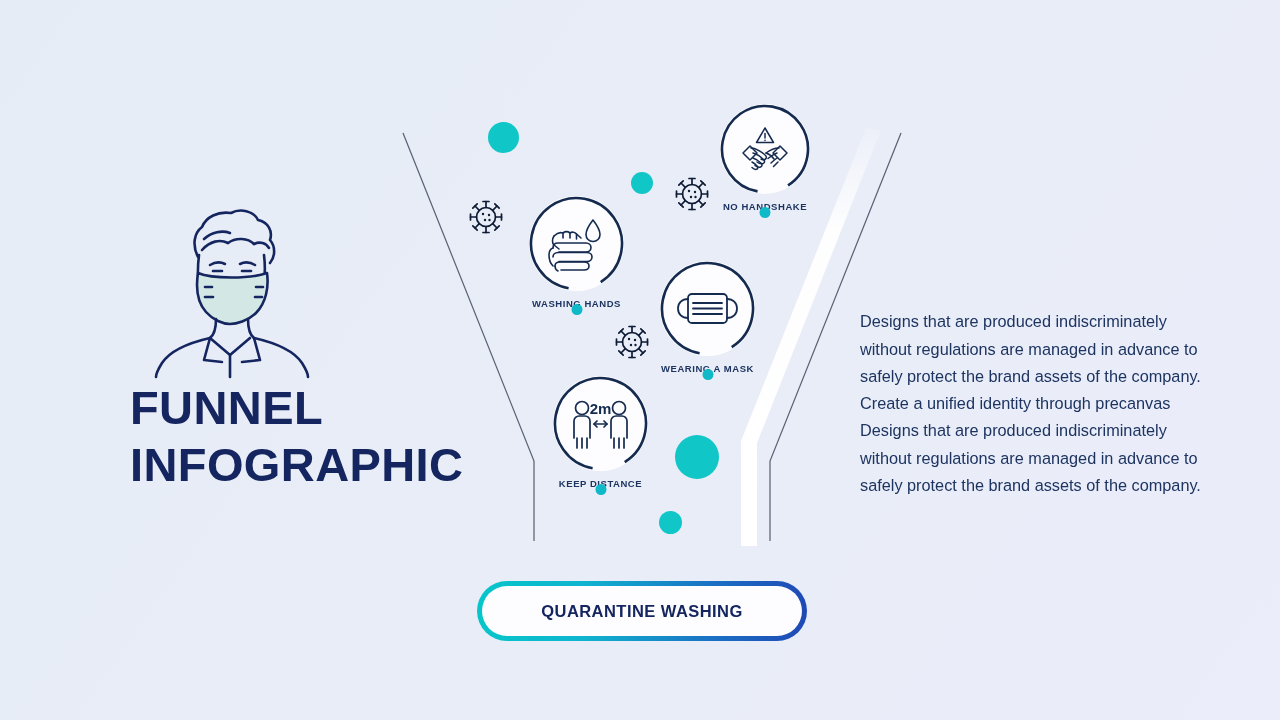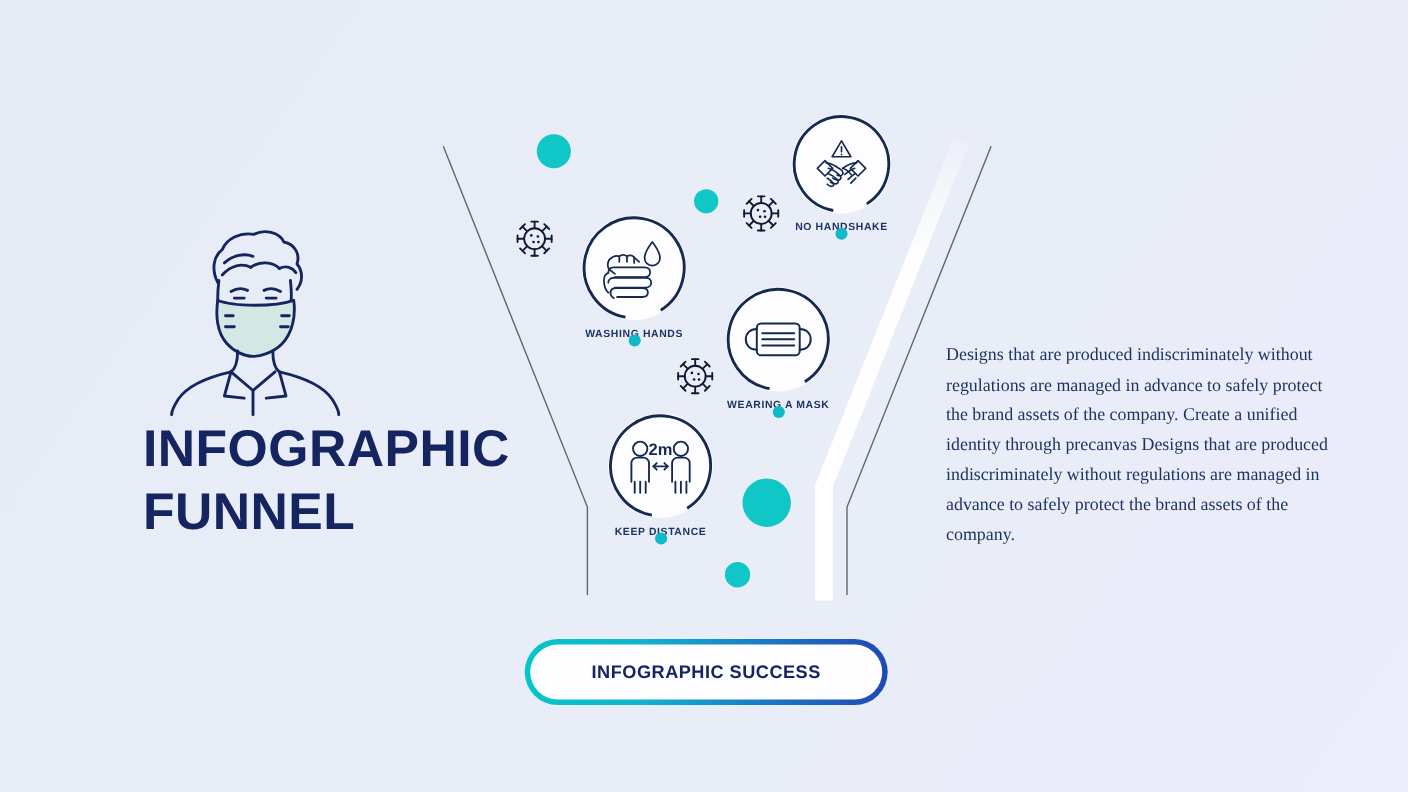--- a/index.html
+++ b/index.html
@@ -93,21 +93,21 @@
   .virus {
     position: absolute;
   }
 
   
   .body-copy {
     position: absolute;
     left: 860px;
     top: 292px;
     width: 348px;
-    font-family: Liberation Serif, serif;
+    font-family: Liberation Sans, sans-serif;
     font-size: 16.3px;
     line-height: 27.3px;
     color: #1d3461;
   }
 
   
   .cta-wrap {
     position: absolute;
     left: 477px;
     top: 581px;
@@ -195,22 +195,22 @@
         <path d="M118,143 L124,165 L106,167"></path>
 
         <path d="M94,160 L94,182"></path>
 
         <path d="M74,143 C52,148 34,156 26,168 C21,176 20,180 20,182"></path>
         <path d="M118,143 C140,148 158,156 166,168 C171,176 172,180 172,182"></path>
       </g>
     </svg>
 
     <h1 class="headline">
+      <span class="ln">FUNNEL</span>
       <span class="ln">INFOGRAPHIC</span>
-      <span class="ln">FUNNEL</span>
     </h1>
   </div>
 
   <div class="deco-dot" style="left:488px; top:122px; width:31px; height:31px;"></div>
   <div class="deco-dot" style="left:631px; top:172px; width:22px; height:22px;"></div>
   <div class="deco-dot" style="left:675px; top:435px; width:44px; height:44px;"></div>
   <div class="deco-dot" style="left:659px; top:511px; width:23px; height:23px;"></div>
 
   <svg class="virus" style="left:466px; top:197px;" width="40" height="40" viewBox="0 0 40 40">
     <g stroke="#0d1b34" stroke-width="1.7" fill="none" stroke-linecap="round">
@@ -370,17 +370,17 @@
       </svg>
     </div>
     <div class="node-dot"></div>
     <div class="node-label">KEEP DISTANCE</div>
   </div>
 
   <p class="body-copy">Designs that are produced indiscriminately without regulations are managed in advance to safely protect the brand assets of the company. Create a unified identity through precanvas Designs that are produced indiscriminately without regulations are managed in advance to safely protect the brand assets of the company.</p>
 
   <div class="cta-wrap">
     <div class="cta-inner">
-      <span class="cta-text">INFOGRAPHIC SUCCESS</span>
+      <span class="cta-text">QUARANTINE WASHING</span>
     </div>
   </div>
 
 </div>
 
 </body></html>

